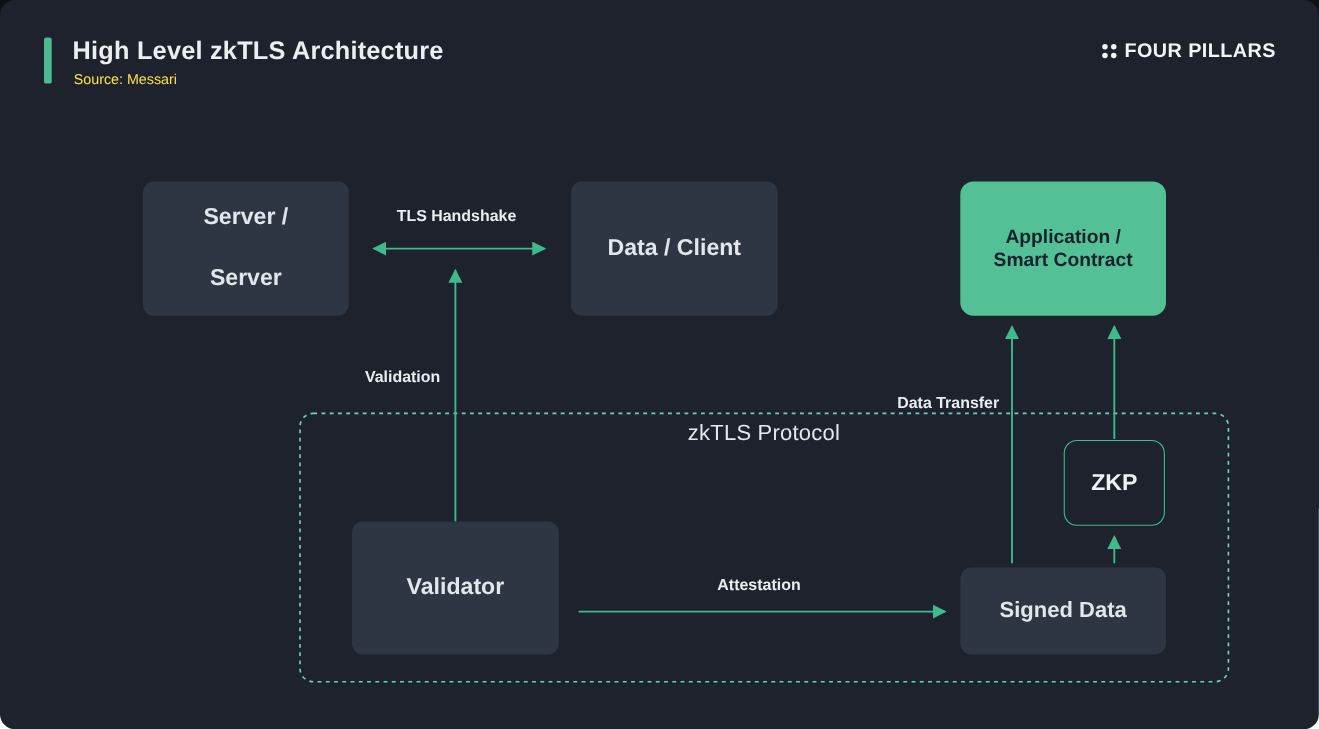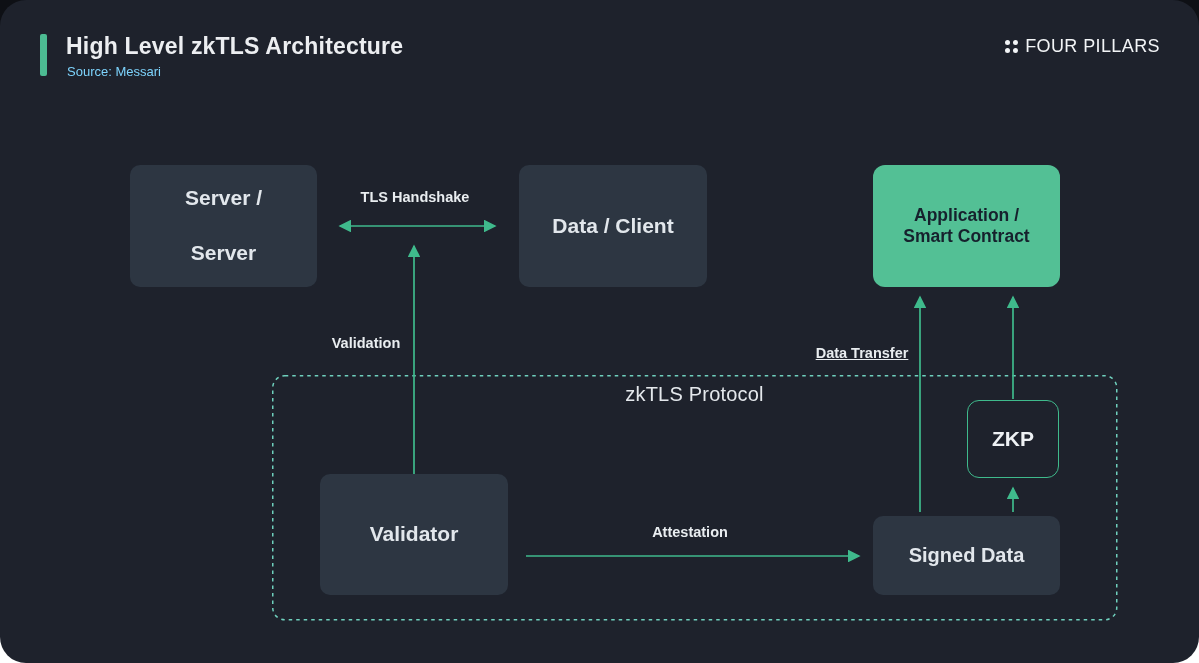--- a/index.html
+++ b/index.html
@@ -10,50 +10,50 @@
     overflow: hidden;
     font-family: "Liberation Sans", "DejaVu Sans", sans-serif;
     
     background: linear-gradient(180deg, #0e1015 0%, #0e1015 50%, #ffffff 50%, #ffffff 100%);
   }
   .stage { position: relative; width: 1199px; height: 663px; }
 
   .card {
     position: absolute; inset: 0;
     background: #1e222c;
-    border-radius: 26px;
+    border-radius: 14px;
   }
 
   
   .accent-bar {
     position: absolute; left: 40px; top: 34px;
     width: 7px; height: 42px;
     background: #4cbb92; border-radius: 2px;
   }
   .title {
     position: absolute; left: 66px; top: 33px;
     font-size: 23px; font-weight: 700; color: #eceef1;
     letter-spacing: 0.2px; white-space: nowrap;
   }
   .source {
     position: absolute; left: 67px; top: 64px;
-    font-size: 13px; font-weight: 400; color: #7dd3fc;
+    font-size: 13px; font-weight: 400; color: #fde047;
     white-space: nowrap;
   }
   .brand {
     position: absolute; right: 39px; top: 36px;
     display: flex; align-items: center; gap: 7px;
   }
   .brand-dots {
     display: grid; grid-template-columns: 5px 5px;
     grid-template-rows: 5px 5px; gap: 3px;
   }
   .brand-dots i { display: block; width: 5px; height: 5px; border-radius: 50%; background: #f2f4f6; }
   .brand-text {
-    font-size: 18px; font-weight: 400; color: #f2f4f6; letter-spacing: 0.4px;
+    font-size: 18px; font-weight: 700; color: #f2f4f6; letter-spacing: 0.4px;
     white-space: nowrap;
   }
 
   
   .node {
     position: absolute;
     display: flex; flex-direction: column;
     align-items: center; justify-content: center;
     text-align: center;
     background: #2d3642; color: #e2e7ec;
@@ -72,21 +72,21 @@
 
   
   .edge-label {
     position: absolute;
     font-size: 14.5px; font-weight: 700; color: #e9edf0;
     text-align: center; white-space: nowrap;
   }
   .lbl-tls        { left: 340px; top: 189px; width: 150px; }
   .lbl-validation { left: 316px; top: 335px; width: 100px; }
   .lbl-attest     { left: 640px; top: 524px; width: 100px; }
-  .lbl-transfer   { left: 812px; top: 345px; width: 100px; text-decoration: underline; }
+  .lbl-transfer   { left: 812px; top: 359px; width: 100px; }
 
   .group-label {
     position: absolute; left: 272px; top: 383px; width: 845px;
     text-align: center; font-size: 20px; font-weight: 400;
     color: #e4e8ec; letter-spacing: 0.2px;
   }
 
   .edges-svg { position: absolute; left: 0; top: 0; width: 1199px; height: 663px; }
 </style>
 </head>

